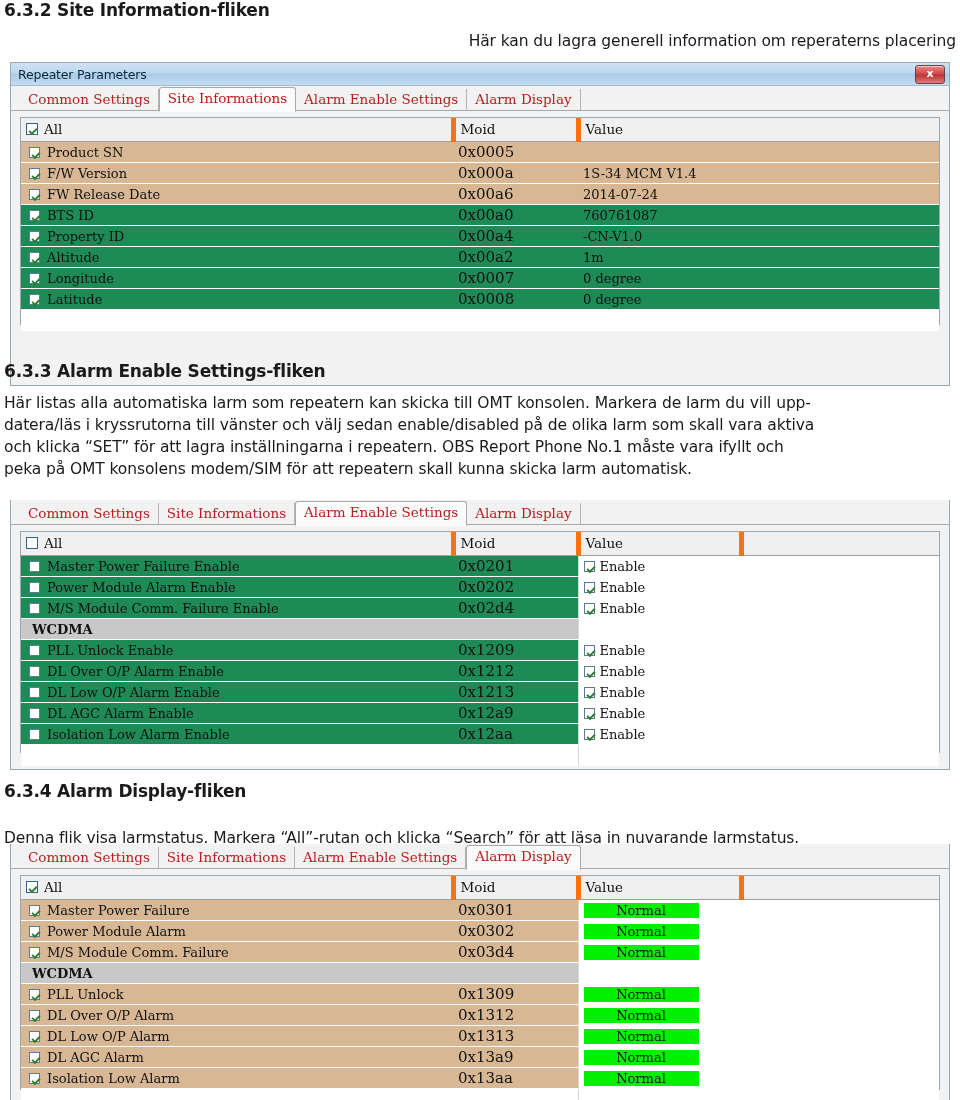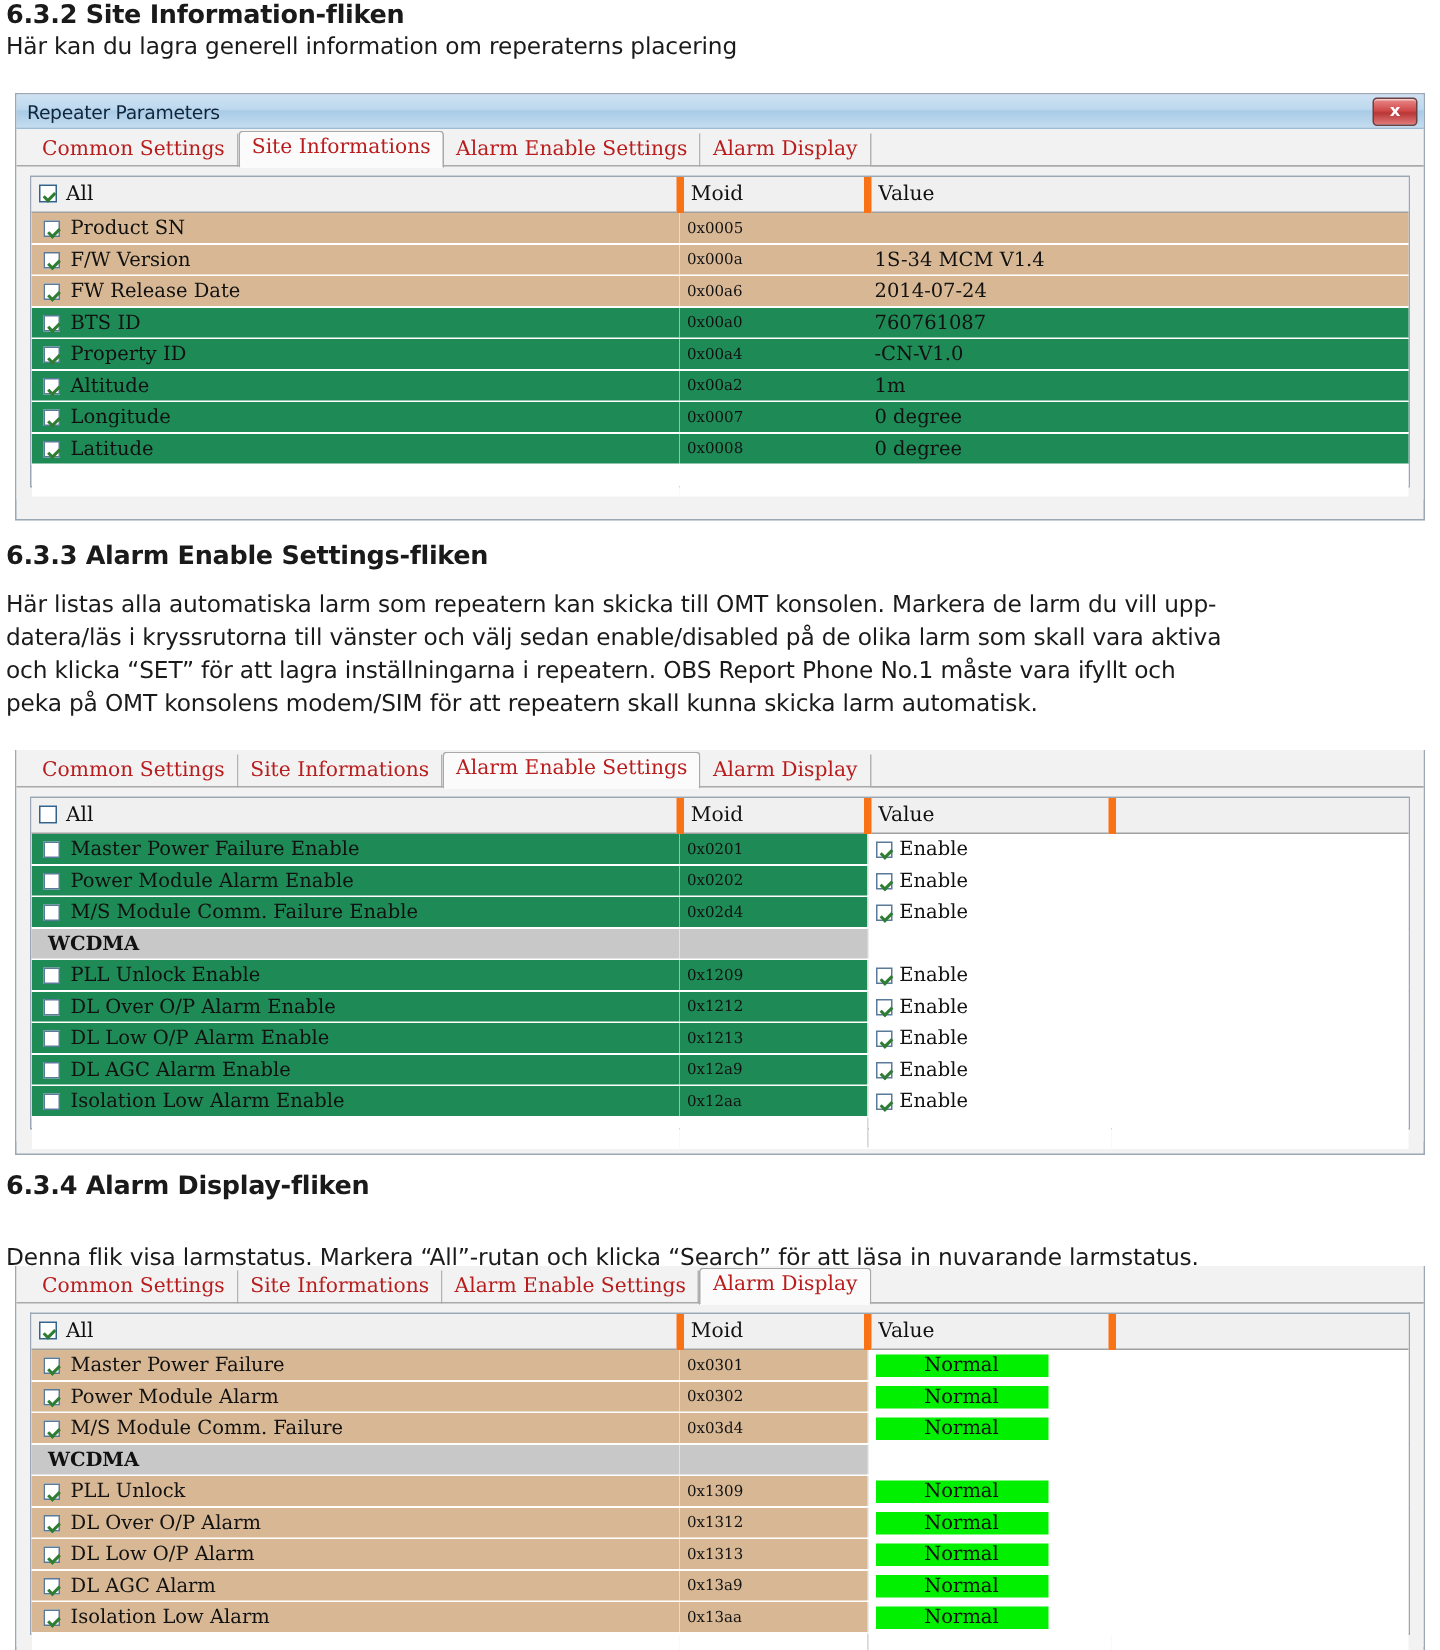--- a/index.html
+++ b/index.html
@@ -102,42 +102,42 @@
     transform:rotate(-45deg);width:6px;height:3px;
   }
   .hdrcb{width:12px;height:12px;border:1px solid #33628c;}
   .hdrcb.on::after{left:2px;top:4px;}
   
   tr.tan td{background:#d8b894;}
   tr.green td{background:#1e8b57;}
   tr.grp td{background:#c8c8c8;font-weight:bold;}
   tr.plain td{background:#ffffff;}
   td.blank{background:#ffffff !important;border-bottom:1px solid #eee;}
-  td.moid{font-size:10px;}
+  td.moid{font-size:15px;}
   td.val{background:#ffffff !important;}
   .normchip{
     display:inline-block;background:#00f000;color:#111;
     text-align:center;width:115px;line-height:15px;font-size:13px;
   }
   .enablecell{display:flex;align-items:center;gap:5px;}
   .valcol{border-left:1px solid #d7d7d7;}
 </style>
 </head>
 <body>
 
 <div class="page">
 
   <div style="position:absolute;left:4px;top:0px;width:952px;">
     <h2 class="sec">6.3.2 Site Information-fliken</h2>
-    <p class="body" style="">
+    <p class="body" style="margin-top:10px;text-align:right;">
       <span>Här kan du lagra generell information om reperaterns placering</span>
     </p>
   </div>
 
-  <div class="win" id="win0" style="position:absolute;left:10px;top:62px;width:940px;height:285px;">
+  <div class="win" id="win0" style="position:absolute;left:10px;top:62px;width:940px;height:324px;">
     <div class="titlebar">
       <div class="ttl">Repeater Parameters</div>
       <div class="closebtn">x</div>
     </div>
     <div class="tabstrip" id="tabs0">
         <div class="tab">Common Settings</div>
         <div class="tab active">Site Informations</div>
         <div class="tab">Alarm Enable Settings</div>
         <div class="tab">Alarm Display</div>
         <div class="tabfill"></div>

